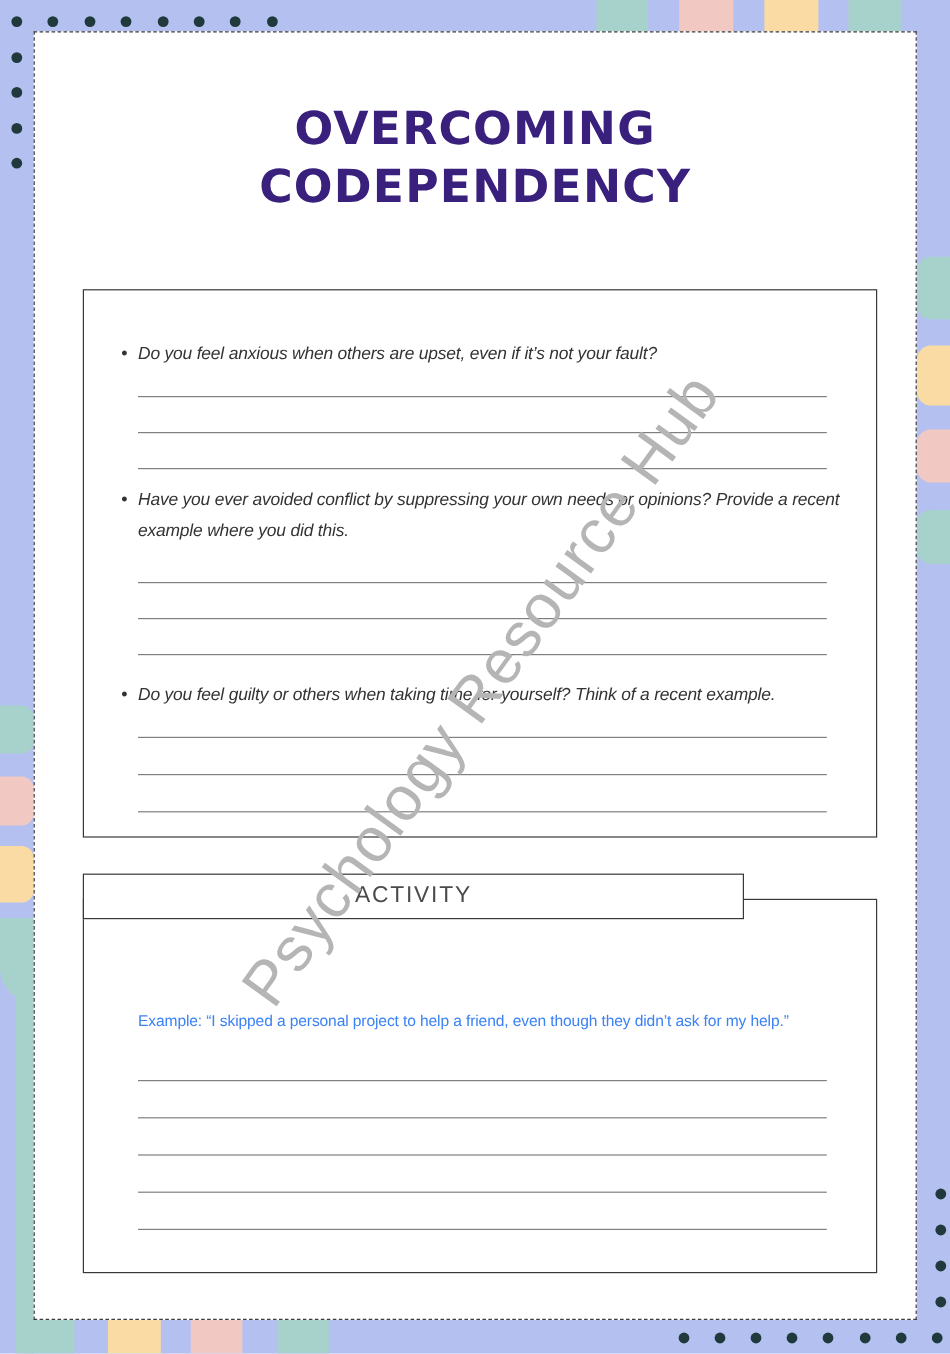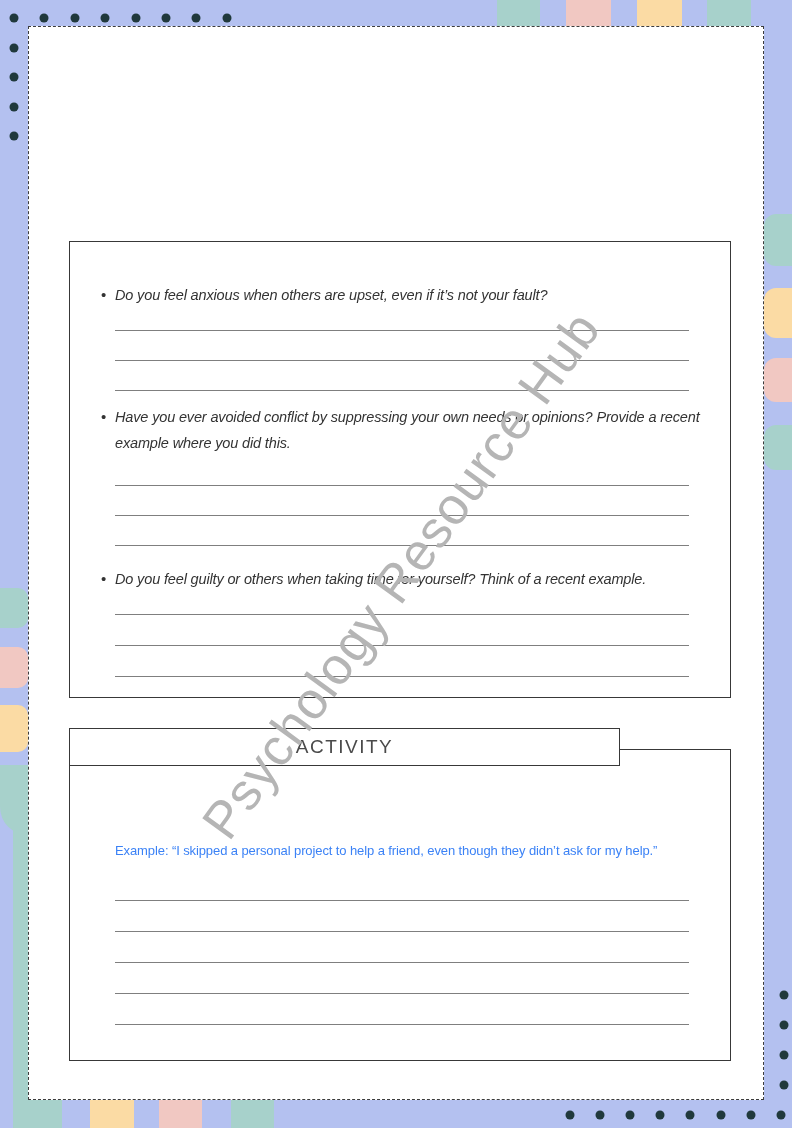--- a/index.html
+++ b/index.html
@@ -89,20 +89,24 @@
       <div class="dot" style="left: 750.6px; top: 1115px;"></div>
       <div class="dot" style="left: 780.7px; top: 1115px;"></div>
       <div class="dot" style="left: 784px; top: 995px;"></div>
       <div class="dot" style="left: 784px; top: 1025px;"></div>
       <div class="dot" style="left: 784px; top: 1055px;"></div>
       <div class="dot" style="left: 784px; top: 1085px;"></div>
     </div>
 
   <div class="page">
 
+    <div class="title">
+      <div>OVERCOMING</div>
+      <div>CODEPENDENCY</div>
+    </div>
 
     <div class="main-box" style="left:40px;top:214px;width:662px;height:457px;">
 
       <div class="q" style="left:31px;top:40px;">
         <span class="bullet">•</span>
         <span class="q-text">Do you feel anxious when others are upset, even if it’s not your fault?</span>
       </div>
       <div class="rules rules-s1" style="top:59px;">
           <div class="rule"></div>
           <div class="rule"></div>

